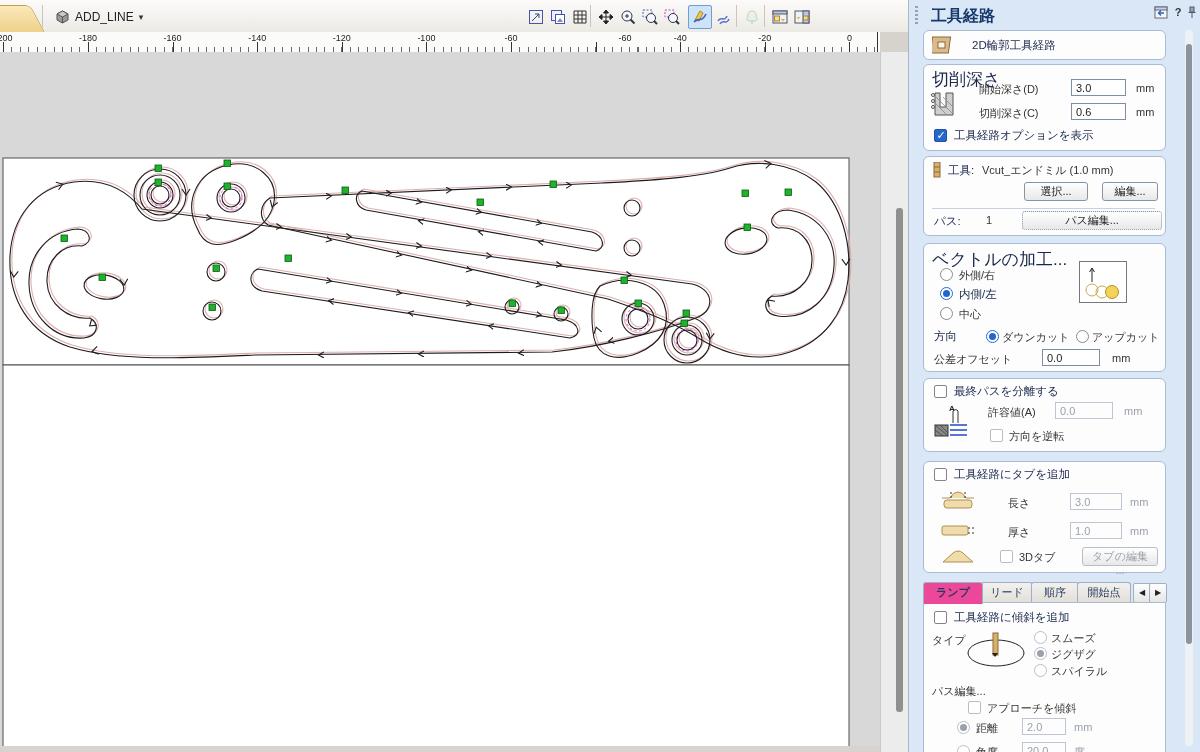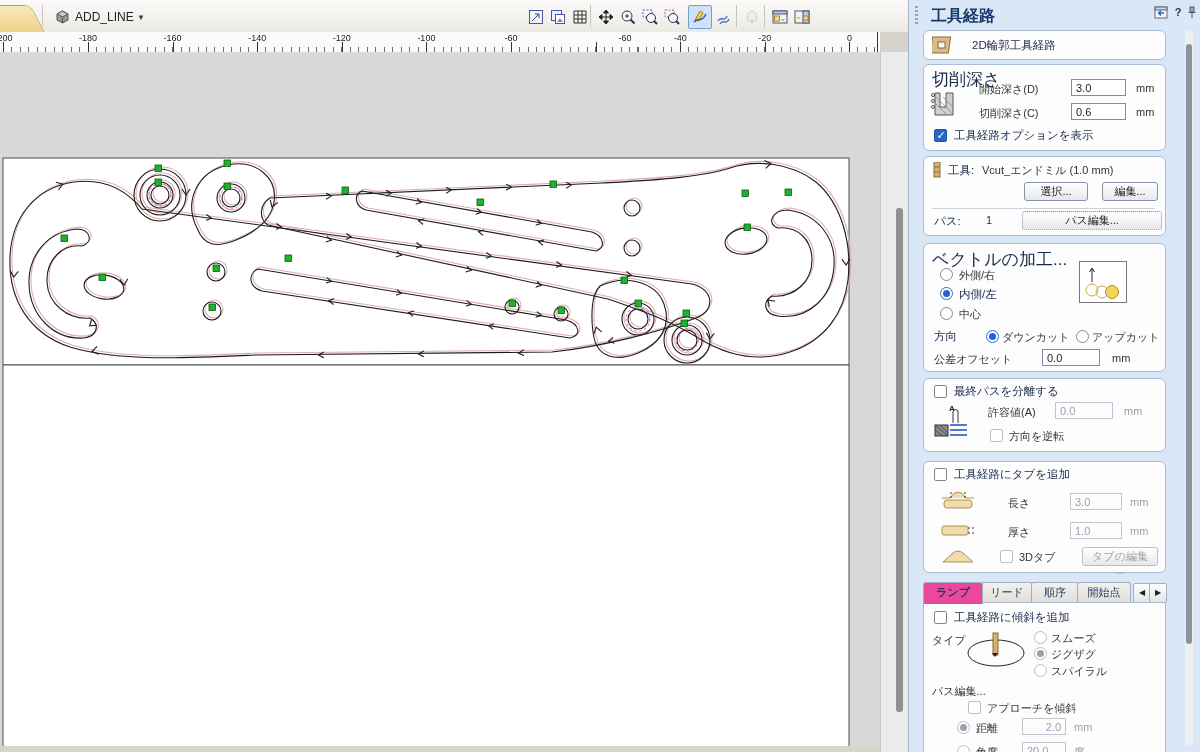--- a/index.html
+++ b/index.html
@@ -467,21 +467,21 @@
       <span class="plabel dim" style="left:127px;top:28px">スムーズ</span>
       <div class="rb dis sel" style="left:110px;top:44px"></div>
       <span class="plabel dim" style="left:127px;top:44px">ジグザグ</span>
       <div class="rb dis" style="left:110px;top:61px"></div>
       <span class="plabel dim" style="left:127px;top:61px">スパイラル</span>
       <span class="plabel dim" style="left:8px;top:81px">パス編集...</span>
       <div class="cb dis" style="left:44px;top:98px"></div>
       <span class="plabel dim" style="left:63px;top:98px">アプローチを傾斜</span>
       <div class="rb dis sel" style="left:33px;top:118px"></div>
       <span class="plabel dim" style="left:52px;top:118px">距離</span>
-      <input class="fld" style="left: 98px; top: 115px; width: 44px; text-align: right;" disabled="" value="2.0">
+      <input class="fld" style="left: 98px; top: 115px; width: 44px;" disabled="" value="2.0">
       <span class="unit dim" style="left:150px;top:118px">mm</span>
       <div class="rb dis" style="left:33px;top:142px"></div>
       <span class="plabel dim" style="left:52px;top:142px">角度</span>
       <input class="fld" style="left: 98px; top: 139px; width: 44px;" disabled="" value="20.0">
       <span class="unit dim" style="left:150px;top:142px">度</span>
     </div>
   </div>
 </div>
 
 </body></html>

